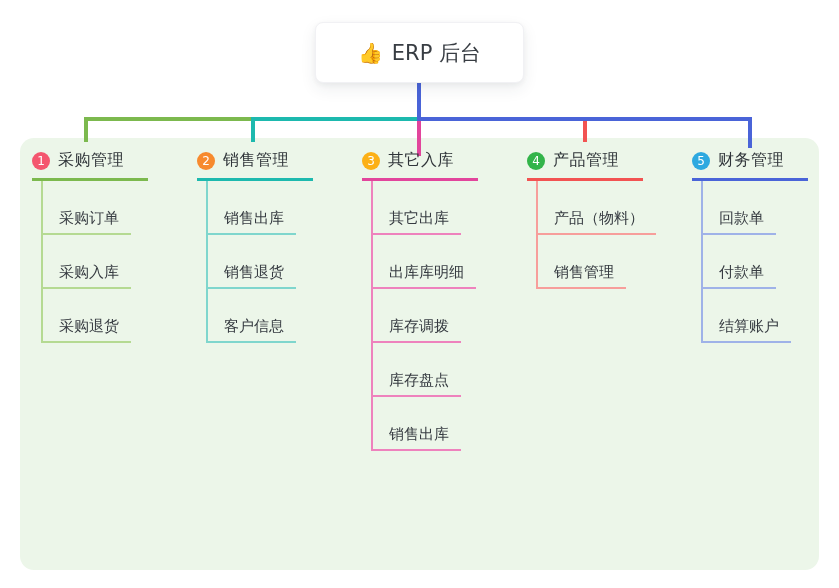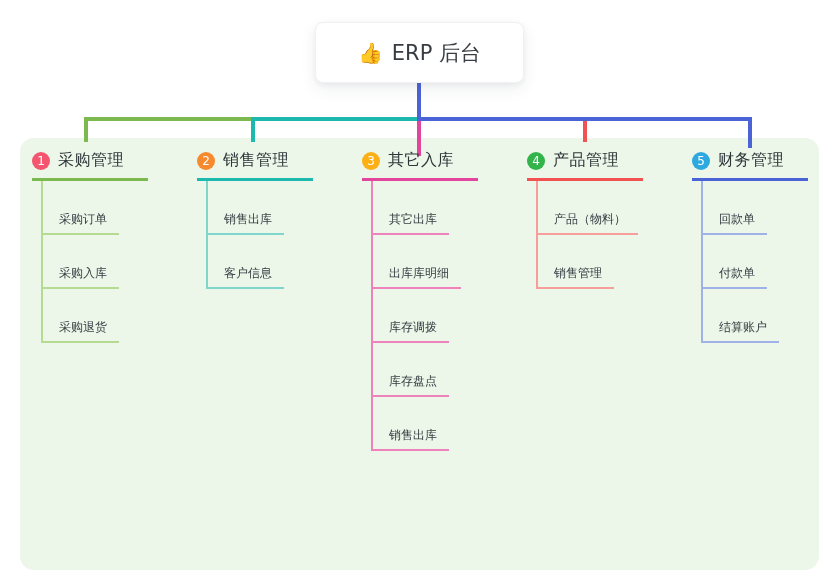--- a/index.html
+++ b/index.html
@@ -97,21 +97,21 @@
   .bchild {
     height: 54px;
     display: flex;
     align-items: flex-end;
     cursor: pointer;
   }
   .bchild > span {
     display: inline-block;
     padding: 0 12px 5px 16px;
     border-bottom: 2px solid var(--cc);
-    font-size: 12px;
+    font-size: 15px;
     color: #363b41;
     white-space: nowrap;
     margin-bottom: 0;
     margin-left: -2px; 
     padding-left: 18px;
   }
 </style>
 </head>
 <body>
 
@@ -155,20 +155,23 @@
       <div class="branch" style="--c: #1db9ae; --cc: #7fd6cd; --bc: #f78a2e;">
         <div class="bhead">
           <span class="badge">2</span>
           <span class="btitle">销售管理</span>
         </div>
         <div class="bchildren">
           <div class="bchild">
             <span>销售出库</span>
           </div>
           <div class="bchild">
+            <span>销售退货</span>
+          </div>
+          <div class="bchild">
             <span>客户信息</span>
           </div>
         </div>
       </div>
       <div class="branch" style="--c: #e2459c; --cc: #ee82bd; --bc: #fcb016;">
         <div class="bhead">
           <span class="badge">3</span>
           <span class="btitle">其它入库</span>
         </div>
         <div class="bchildren">

